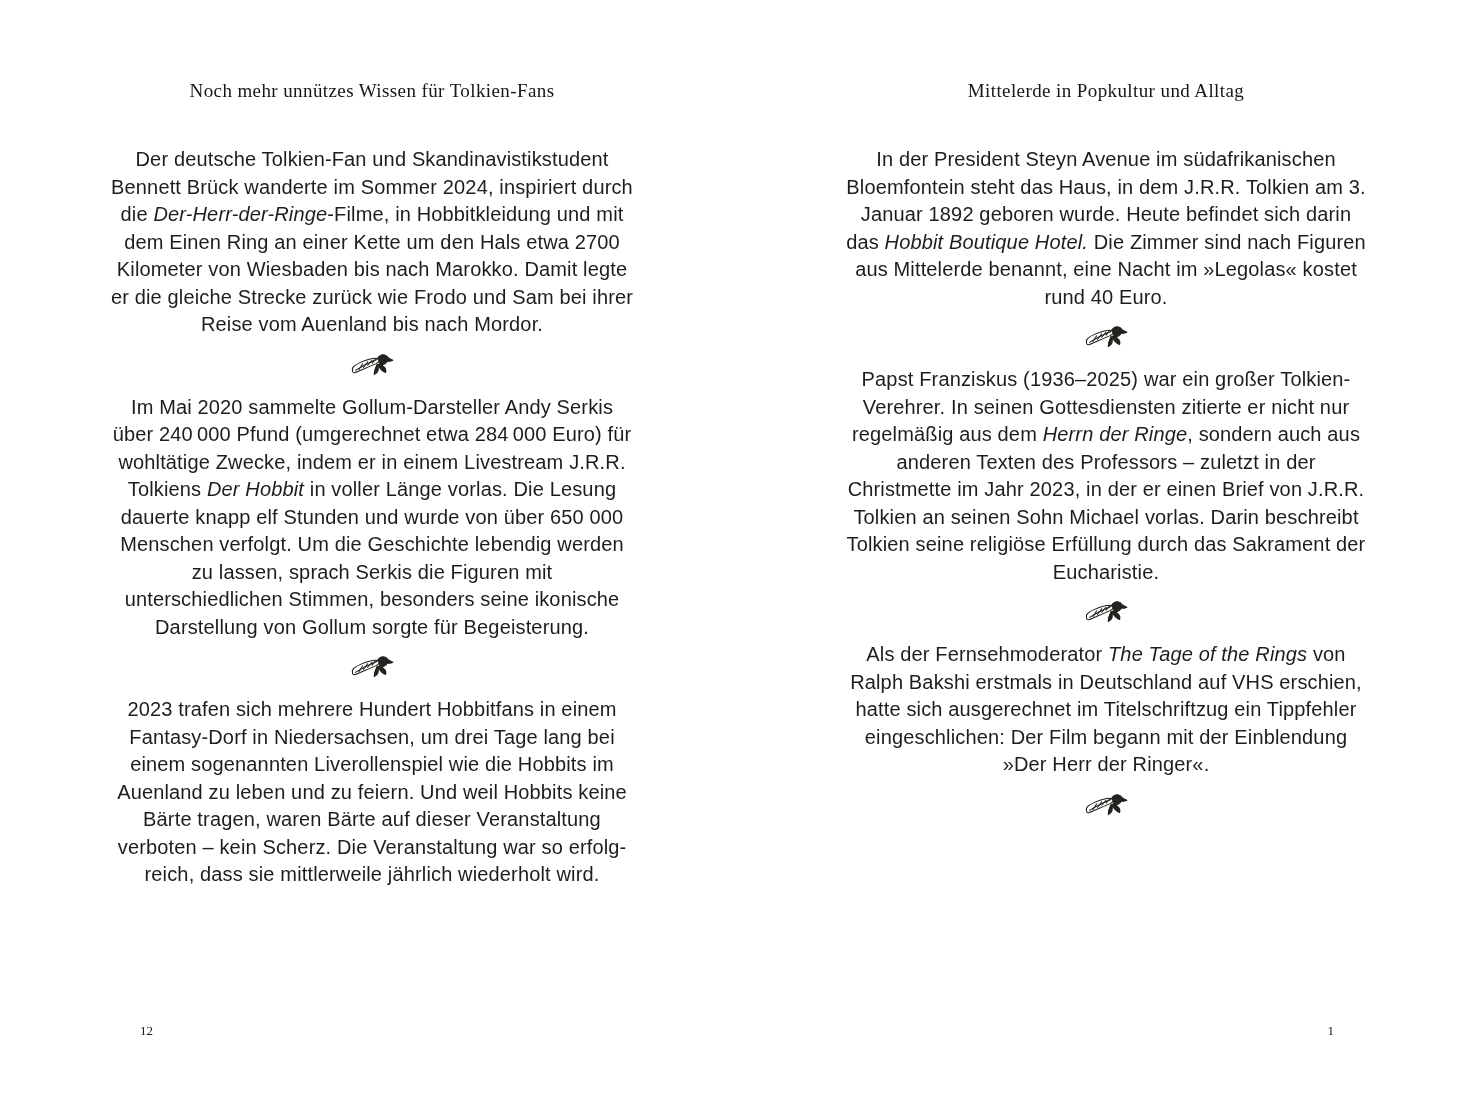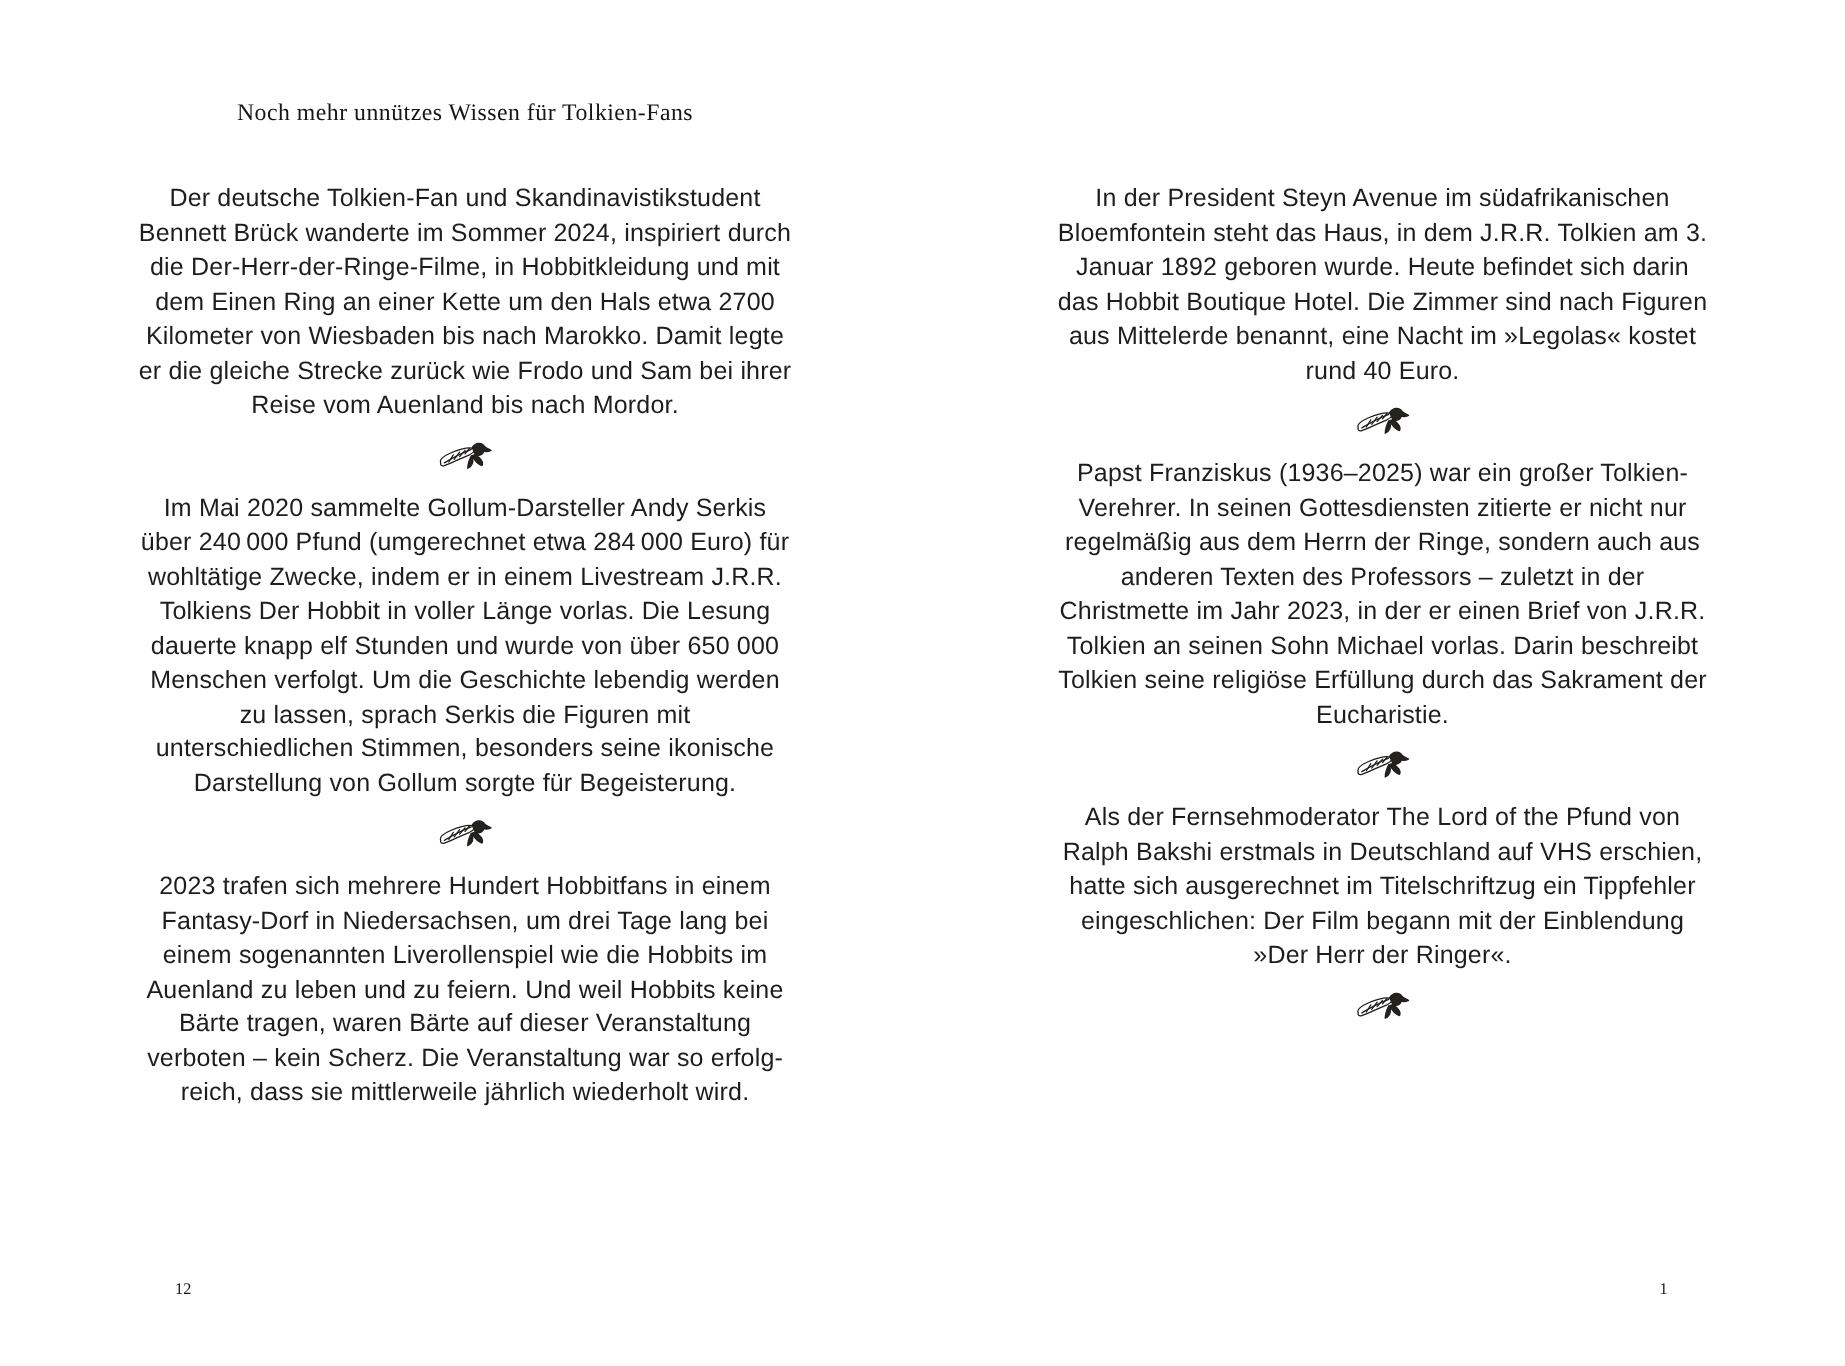--- a/index.html
+++ b/index.html
@@ -52,21 +52,21 @@
   .para {
     margin: 0;
     font-size: 20px;
     line-height: 27.5px;
     font-weight: 300;
     letter-spacing: 0.15px;
     color: #1d1d1d;
     hyphens: manual;
     -webkit-hyphens: manual;
   }
-  .para .it { }
+  .para .it { font-style: italic; }
 
   .ornament {
     height: 34px;
     margin: 10px auto 11px auto;
     display: flex;
     justify-content: center;
     align-items: center;
   }
   .ornament svg { display: block; }
 
@@ -119,20 +119,21 @@
         <path d="M40 19 C42 25 40 30 35 32 C35 27 37 22 39 18 Z" fill="#26231f"></path>
       </g>
     </svg>
   </div>
         <p class="para"><span>2023 trafen sich mehrere Hundert Hobbitfans in einem Fantasy-Dorf in Niedersachsen, um drei Tage lang bei einem sogenannten Liverollenspiel wie die Hobbits im Auenland zu leben und zu feiern. Und weil Hobbits keine Bärte tragen, waren Bärte auf dieser Veranstaltung verboten – kein Scherz. Die Veranstaltung war so erfolg­reich, dass sie mittlerweile jährlich wiederholt wird.</span></p>
       </div>
     <div class="folio folio-left">12</div>
   </section>
 
   <section class="page page-right">
+    <header class="running-head">Mittelerde in Popkultur und Alltag</header>
     <div class="page-body">
         <p class="para"><span>In der President Steyn Avenue im südafrikanischen Bloemfontein steht das Haus, in dem J.R.R. Tolkien am 3. Januar 1892 geboren wurde. Heute befindet sich darin das </span><span class="it">Hobbit Boutique Hotel.</span><span> Die Zimmer sind nach Figuren aus Mittelerde benannt, eine Nacht im »Legolas« kostet rund 40 Euro.</span></p>
         <div class="ornament">
     <svg width="46" height="30" viewBox="0 0 64 40" aria-hidden="true">
       <g stroke="#1f1d1a" fill="none" stroke-width="1.4" stroke-linecap="round" stroke-linejoin="round">
         <path d="M5 26 C3 22 9 18 16 15 C26 11 36 8 41 10 C44 11 43 14 37 17 C27 21 15 27 9 29 C6 30 4 28 5 26 Z" fill="#ffffff"></path>
         <path d="M9 26 C19 20 31 14 39 11"></path>
         <path d="M14 25 L19 17"></path>
         <path d="M20 22 L26 14"></path>
         <path d="M26 19 L32 12"></path>
@@ -152,21 +153,21 @@
         <path d="M14 25 L19 17"></path>
         <path d="M20 22 L26 14"></path>
         <path d="M26 19 L32 12"></path>
         <path d="M32 16 L37 10"></path>
         <path d="M40 9 C44 3 51 3 54 8 C56 10 59 11 61 12 C59 13 56 14 53 13 C52 16 48 18 44 18 Z" fill="#26231f"></path>
         <path d="M43 17 C49 20 53 25 51 29 C47 28 42 23 40 18 Z" fill="#26231f"></path>
         <path d="M40 19 C42 25 40 30 35 32 C35 27 37 22 39 18 Z" fill="#26231f"></path>
       </g>
     </svg>
   </div>
-        <p class="para"><span>Als der Fernsehmoderator </span><span class="it">The Lord of the Pfund</span><span> von Ralph Bakshi erstmals in Deutschland auf VHS erschien, hatte sich ausgerechnet im Titelschriftzug ein Tippfehler ein­geschlichen: Der Film begann mit der Einblendung »Der Herr der Ringer«.</span></p>
+        <p class="para"><span>Als der Fernsehmoderator </span><span class="it">The Tage of the Rings</span><span> von Ralph Bakshi erstmals in Deutschland auf VHS erschien, hatte sich ausgerechnet im Titelschriftzug ein Tippfehler ein­geschlichen: Der Film begann mit der Einblendung »Der Herr der Ringer«.</span></p>
         <div class="ornament">
     <svg width="46" height="30" viewBox="0 0 64 40" aria-hidden="true">
       <g stroke="#1f1d1a" fill="none" stroke-width="1.4" stroke-linecap="round" stroke-linejoin="round">
         <path d="M5 26 C3 22 9 18 16 15 C26 11 36 8 41 10 C44 11 43 14 37 17 C27 21 15 27 9 29 C6 30 4 28 5 26 Z" fill="#ffffff"></path>
         <path d="M9 26 C19 20 31 14 39 11"></path>
         <path d="M14 25 L19 17"></path>
         <path d="M20 22 L26 14"></path>
         <path d="M26 19 L32 12"></path>
         <path d="M32 16 L37 10"></path>
         <path d="M40 9 C44 3 51 3 54 8 C56 10 59 11 61 12 C59 13 56 14 53 13 C52 16 48 18 44 18 Z" fill="#26231f"></path>

